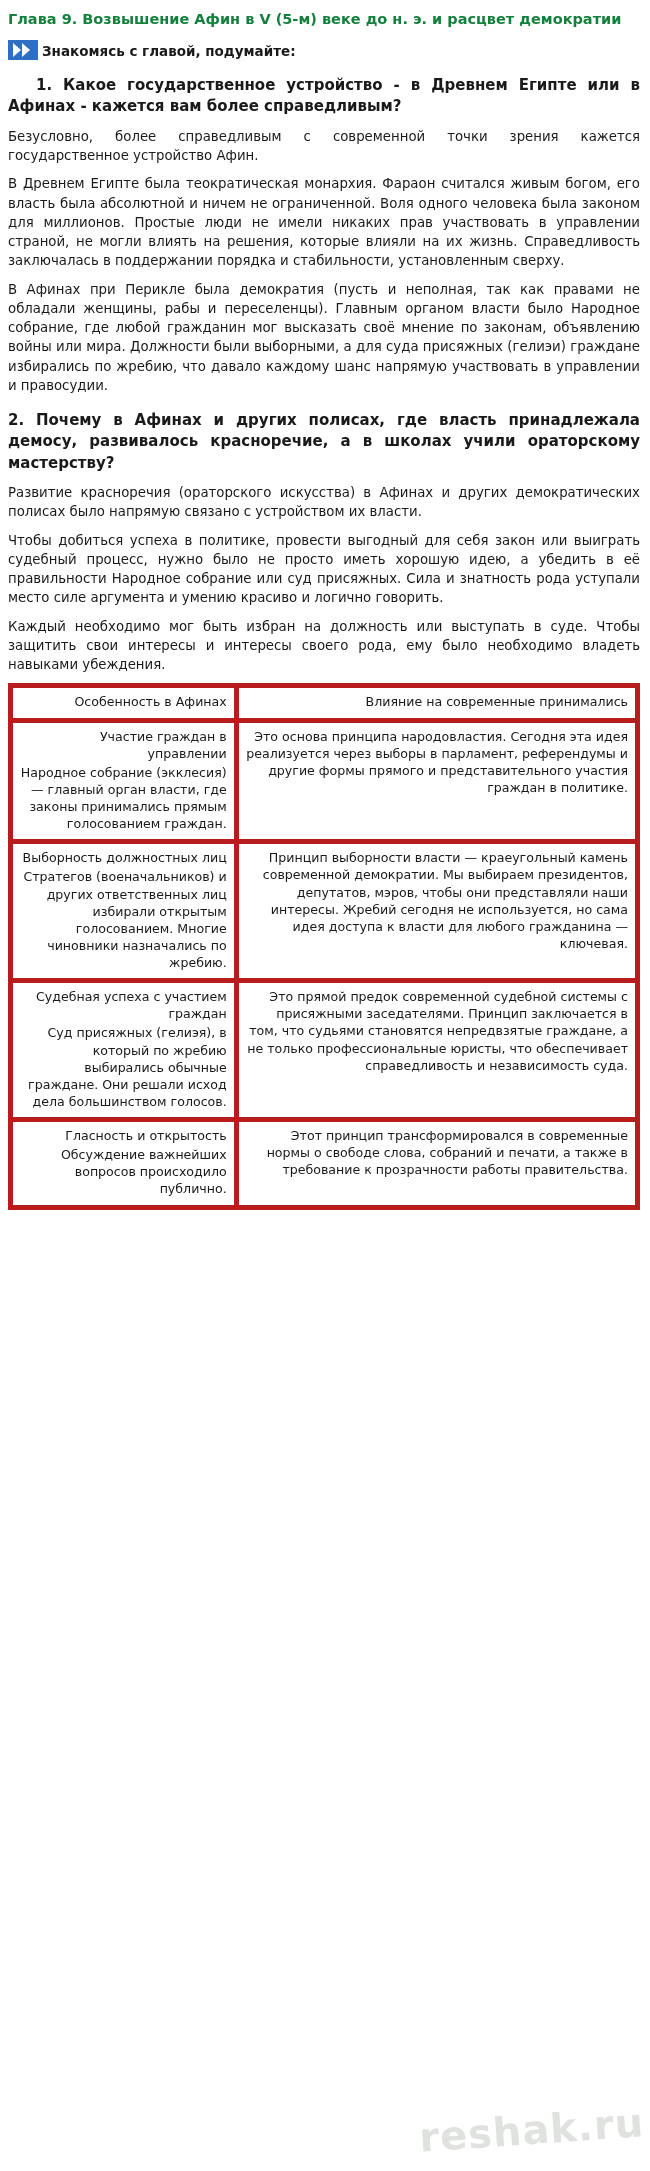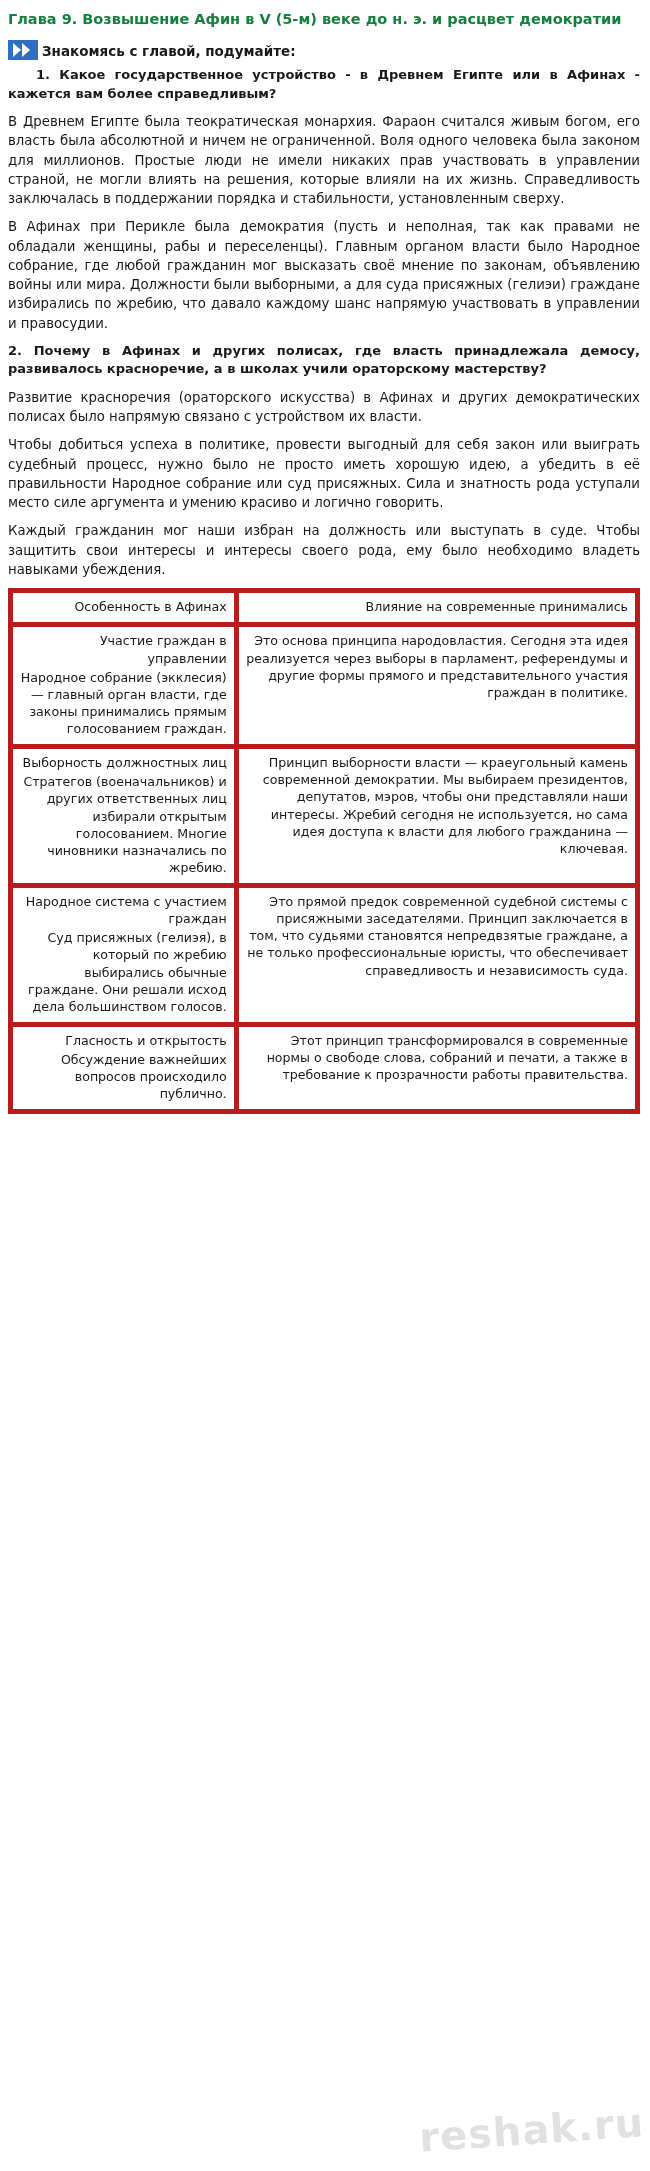--- a/index.html
+++ b/index.html
@@ -56,24 +56,24 @@
   .arrow-badge::before { left: 5px; }
   .arrow-badge::after  { left: 14px; }
   .prompt-text {
     font-weight: bold;
     font-size: 13.5px;
     line-height: 1.3;
     padding-top: 1px;
   }
   p.q {
     font-weight: bold;
-    font-size: 13px;
+    font-size: 15px;
     line-height: 1.42;
     text-align: justify;
-    margin: 0 0 9px 0;
+    margin: 15px 0 9px 0;
   }
   p.q.indent { text-indent: 28px; }
   p.a {
     font-size: 13.3px;
     line-height: 1.45;
     text-align: justify;
     margin: 0 0 9px 0;
     color: #1a1a1a;
   }
   table.cmp {
@@ -119,27 +119,28 @@
 <div class="page">
 
   <div class="chapter-title">Глава 9. Возвышение Афин в V (5-м) веке до н. э. и расцвет демократии</div>
 
   <div class="prompt-row">
     <span class="arrow-badge"></span>
     <span class="prompt-text">Знакомясь с главой, подумайте:</span>
   </div>
 
   <p class="q indent">1. Какое государственное устройство - в Древнем Египте или в Афинах - кажется вам более справедливым?</p>
+  <p class="a">Безусловно, более справедливым с современной точки зрения кажется государственное устройство Афин.</p>
   <p class="a">В Древнем Египте была теократическая монархия. Фараон считался живым богом, его власть была абсолютной и ничем не ограниченной. Воля одного человека была законом для миллионов. Простые люди не имели никаких прав участвовать в управлении страной, не могли влиять на решения, которые влияли на их жизнь. Справедливость заключалась в поддержании порядка и стабильности, установленным сверху.</p>
   <p class="a">В Афинах при Перикле была демократия (пусть и неполная, так как правами не обладали женщины, рабы и переселенцы). Главным органом власти было Народное собрание, где любой гражданин мог высказать своё мнение по законам, объявлению войны или мира. Должности были выборными, а для суда присяжных (гелиэи) граждане избирались по жребию, что давало каждому шанс напрямую участвовать в управлении и правосудии.</p>
 
   <p class="q">2. Почему в Афинах и других полисах, где власть принадлежала демосу, развивалось красноречие, а в школах учили ораторскому мастерству?</p>
   <p class="a">Развитие красноречия (ораторского искусства) в Афинах и других демократических полисах было напрямую связано с устройством их власти.</p>
   <p class="a">Чтобы добиться успеха в политике, провести выгодный для себя закон или выиграть судебный процесс, нужно было не просто иметь хорошую идею, а убедить в её правильности Народное собрание или суд присяжных. Сила и знатность рода уступали место силе аргумента и умению красиво и логично говорить.</p>
-  <p class="a">Каждый гражданин мог наши избран на должность или выступать в суде. Чтобы защитить свои интересы и интересы своего рода, ему было необходимо владеть навыками убеждения.</p>
+  <p class="a">Каждый необходимо мог быть избран на должность или выступать в суде. Чтобы защитить свои интересы и интересы своего рода, ему было необходимо владеть навыками убеждения.</p>
 
 
   <table class="cmp">
     <colgroup>
         <col class="c1">
         <col class="c2">
       </colgroup>
     <thead>
       <tr>
         <th>Особенность в Афинах</th>
@@ -156,21 +157,21 @@
       </tr>
       <tr>
         <td>
           <span class="cell-head">Выборность должностных лиц</span>
           <span class="cell-sub">Стратегов (военачальников) и других ответственных лиц избирали открытым голосованием. Многие чиновники назначались по жребию.</span>
         </td>
         <td>Принцип выборности власти — краеугольный камень современной демократии. Мы выбираем президентов, депутатов, мэров, чтобы они представляли наши интересы. Жребий сегодня не используется, но сама идея доступа к власти для любого гражданина — ключевая.</td>
       </tr>
       <tr>
         <td>
-          <span class="cell-head">Народное система с участием граждан</span>
+          <span class="cell-head">Судебная успеха с участием граждан</span>
           <span class="cell-sub">Суд присяжных (гелиэя), в который по жребию выбирались обычные граждане. Они решали исход дела большинством голосов.</span>
         </td>
         <td>Это прямой предок современной судебной системы с присяжными заседателями. Принцип заключается в том, что судьями становятся непредвзятые граждане, а не только профессиональные юристы, что обеспечивает справедливость и независимость суда.</td>
       </tr>
       <tr>
         <td>
           <span class="cell-head">Гласность и открытость</span>
           <span class="cell-sub">Обсуждение важнейших вопросов происходило публично.</span>
         </td>
         <td>Этот принцип трансформировался в современные нормы о свободе слова, собраний и печати, а также в требование к прозрачности работы правительства.</td>

